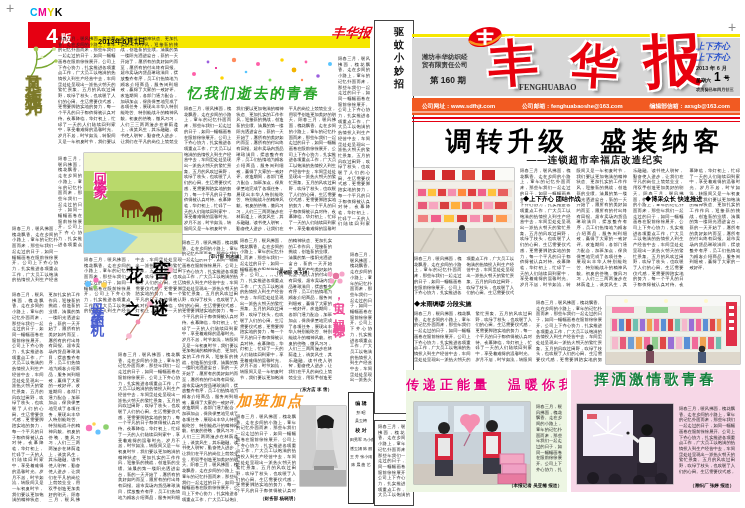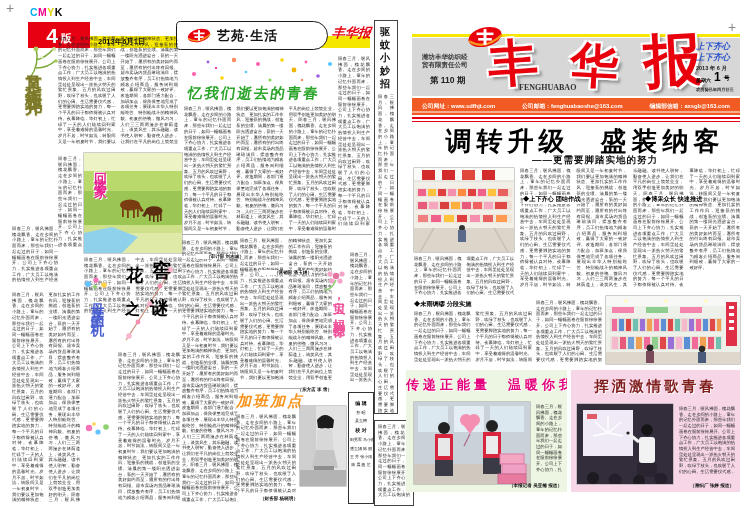--- a/index.html
+++ b/index.html
@@ -66,30 +66,20 @@
   <div class="abs plus" style="left:728px;top:20px;">+</div>
   <div class="abs plus" style="left:728px;top:470px;">+</div>
 
   <div class="abs badge" style="left:28px;top:22px;width:62px;height:26px;">
     <span class="n">4</span>
     <span class="w">版</span>
   </div>
   <div class="abs ystrip" style="left:90px;top:36px;width:280px;height:12px;">
     <div style="font-size:7.5px;font-weight:bold;color:#111;line-height:12px;padding-left:8px;">2013年6月1日</div>
   </div>
-  <div class="abs tab" style="left:176px;top:21px;width:152px;height:29px;">
-    <svg width="26" height="17" viewBox="0 0 36 24">
-      <ellipse cx="18" cy="12" rx="16" ry="9" fill="#e8000d" transform="rotate(-14 18 12)"></ellipse>
-      <path d="M3,16 Q18,25 34,10" stroke="#f7941d" stroke-width="2" fill="none"></path>
-      <rect x="16.6" y="4.5" width="2.8" height="15" fill="#fff"></rect>
-      <rect x="10" y="7.8" width="16" height="2.4" fill="#fff"></rect>
-      <rect x="11.5" y="13" width="13" height="2.4" fill="#fff"></rect>
-    </svg>
-    <span class="tabtxt">艺苑·生活</span>
-  </div>
   <div class="abs papersmall" style="left:332px;top:24px;">丰华报</div>
 
   <svg class="abs" style="left:26px;top:44px;" width="34" height="36" viewBox="0 0 34 36">
     <path d="M4,34 Q14,20 10,4 M10,16 Q20,14 28,4 M10,24 Q22,24 30,16" stroke="#7aa832" stroke-width="1.4" fill="none"></path>
     <circle cx="10" cy="5" r="2.4" fill="#a8cc5a"></circle>
       <circle cx="28" cy="5" r="2" fill="#cde39a"></circle>
     <circle cx="30" cy="17" r="1.8" fill="#a8cc5a"></circle>
       <circle cx="16" cy="13" r="1.5" fill="#e2efc0"></circle>
   </svg>
   <div class="abs vert olive" style="left:22px;top:62px;height:162px;">又是一年槐花开</div>
@@ -218,34 +208,34 @@
     <div>彭  昭</div>
     <div>吴玉梅</div>
     <div class="hd">校  对</div>
     <div>田秀军 马小燕</div>
     <div>潘玉娟 陈  丽</div>
     <div>王  芳 张小雨</div>
     <div>陈  晨 曲  艺</div>
   </div>
   <div class="abs txt c1" style="left:350px;top:252px;width:22px;height:136px;">阳春三月，暖风拂面，槐花飘香。走在乡间的小路上，童年的记忆扑面而来，那些年我们一起走过的日子，如同一幅幅画卷在眼前徐徐展开。公司上下齐心协力，扎实推进各项重点工作，广大员工以饱满的热情投入到生产经营中去，车间里处处呈现出一派热火朝天的繁忙景象。五月的风吹过田野，吹绿了枝头，也吹暖了人们的心田。生活需要仪式感，更需要脚踏实地的努力，每一个平凡的日子都值得被认真对待。夜幕降临，华灯初上，忙碌了一天的人们陆续回到家中，享受着难得的温馨时光。岁月不居，时节如流，转眼间又是一年初夏时节，我们要以更加饱满的精神状态、更加扎实的工作作风，迎接新的挑战，创造新的业绩。清晨的第一缕阳光洒进窗台，新的一天开始了，愿所有的美好如约而至，愿所有的付出终有回报。超市卖场内货品琳琅满目，摆放整齐有序，员工们热情地为顾客介绍商品，服务周到细致，赢得了大家的一致好评。改造期间，各部门通力配合，加班加点，保质保量地完成了各项任务，展现出丰华人特别能吃苦、特别能战斗的精神风貌。初夏的傍晚，微风习习，人们三三两两漫步在林荫道上，谈笑风生，其乐融融。读书使人明智，勤奋使人进步，让我们在平凡的岗位上兢兢业业，用双手创造更加美好的明天。阳春三月，暖风拂面，槐花飘香。走在乡间的小路上，童年的记忆扑面而来，那些年我们一起走过的日子，如同一幅幅画卷在眼前徐徐展开。公司上下齐心协力，扎实推进各项重点工作，广大员工以饱满的热情投入到生产经营中去，车间里处处呈现出一派热火朝天的繁忙景象。五月的风吹过田野，吹绿了枝头，也吹暖了人们的心田。生活需要仪式感，更需要脚踏实地的努力，每一个平凡的日子都值得被认真对待。夜幕降临，华灯初上，忙碌了一天的人们陆续回到家中，享受着难得的温馨时光。岁月不居，时节如流，转眼间又是一年初夏时节，我们要以更加饱满的精神状态、更加扎实的工作作风，迎接新的挑战，创造新的业绩。清晨的第一缕阳光洒进窗台，新的一天开始了，愿所有的美好如约而至，愿所有的付出终有回报。超市卖场内货品琳琅满目，摆放整齐有序，员工们热情地为顾客介绍商品，服务周到细致，赢得了大家的一致好评。</div>
 
-  <div class="abs mosq" style="left:374px;top:20px;width:24px;height:394px;padding:4px 3px;">
+  <div class="abs mosq" style="left:374px;top:20px;width:24px;height:394px;padding:4px 19px;">
     <div class="mosqtitle">驱  蚊</div>
     <div class="mosqtitle" style="margin-bottom:4px;">小妙招</div>
     <div class="txt c1" style="height:332px;">阳春三月，暖风拂面，槐花飘香。走在乡间的小路上，童年的记忆扑面而来，那些年我们一起走过的日子，如同一幅幅画卷在眼前徐徐展开。公司上下齐心协力，扎实推进各项重点工作，广大员工以饱满的热情投入到生产经营中去，车间里处处呈现出一派热火朝天的繁忙景象。五月的风吹过田野，吹绿了枝头，也吹暖了人们的心田。生活需要仪式感，更需要脚踏实地的努力，每一个平凡的日子都值得被认真对待。夜幕降临，华灯初上，忙碌了一天的人们陆续回到家中，享受着难得的温馨时光。岁月不居，时节如流，转眼间又是一年初夏时节，我们要以更加饱满的精神状态、更加扎实的工作作风，迎接新的挑战，创造新的业绩。清晨的第一缕阳光洒进窗台，新的一天开始了，愿所有的美好如约而至，愿所有的付出终有回报。超市卖场内货品琳琅满目，摆放整齐有序，员工们热情地为顾客介绍商品，服务周到细致，赢得了大家的一致好评。改造期间，各部门通力配合，加班加点，保质保量地完成了各项任务，展现出丰华人特别能吃苦、特别能战斗的精神风貌。初夏的傍晚，微风习习，人们三三两两漫步在林荫道上，谈笑风生，其乐融融。读书使人明智，勤奋使人进步，让我们在平凡的岗位上兢兢业业，用双手创造更加美好的明天。阳春三月，暖风拂面，槐花飘香。走在乡间的小路上，童年的记忆扑面而来，那些年我们一起走过的日子，如同一幅幅画卷在眼前徐徐展开。公司上下齐心协力，扎实推进各项重点工作，广大员工以饱满的热情投入到生产经营中去，车间里处处呈现出一派热火朝天的繁忙景象。五月的风吹过田野，吹绿了枝头，也吹暖了人们的心田。生活需要仪式感，更需要脚踏实地的努力，每一个平凡的日子都值得被认真对待。夜幕降临，华灯初上，忙碌了一天的人们陆续回到家中，享受着难得的温馨时光。岁月不居，时节如流，转眼间又是一年初夏时节，我们要以更加饱满的精神状态、更加扎实的工作作风，迎接新的挑战，创造新的业绩。清晨的第一缕阳光洒进窗台，新的一天开始了，愿所有的美好如约而至，愿所有的付出终有回报。超市卖场内货品琳琅满目，摆放整齐有序，员工们热情地为顾客介绍商品，服务周到细致，赢得了大家的一致好评。</div>
   </div>
   <div class="abs mosq" style="left:374px;top:420px;width:40px;height:86px;padding:3px;">
     <div class="txt c1" style="height:78px;">阳春三月，暖风拂面，槐花飘香。走在乡间的小路上，童年的记忆扑面而来，那些年我们一起走过的日子，如同一幅幅画卷在眼前徐徐展开。公司上下齐心协力，扎实推进各项重点工作，广大员工以饱满的热情投入到生产经营中去，车间里处处呈现出一派热火朝天的繁忙景象。五月的风吹过田野，吹绿了枝头，也吹暖了人们的心田。生活需要仪式感，更需要脚踏实地的努力，每一个平凡的日子都值得被认真对待。夜幕降临，华灯初上，忙碌了一天的人们陆续回到家中，享受着难得的温馨时光。岁月不居，时节如流，转眼间又是一年初夏时节，我们要以更加饱满的精神状态、更加扎实的工作作风，迎接新的挑战，创造新的业绩。清晨的第一缕阳光洒进窗台，新的一天开始了，愿所有的美好如约而至，愿所有的付出终有回报。超市卖场内货品琳琅满目，摆放整齐有序，员工们热情地为顾客介绍商品，服务周到细致，赢得了大家的一致好评。改造期间，各部门通力配合，加班加点，保质保量地完成了各项任务，展现出丰华人特别能吃苦、特别能战斗的精神风貌。初夏的傍晚，微风习习，人们三三两两漫步在林荫道上，谈笑风生，其乐融融。读书使人明智，勤奋使人进步，让我们在平凡的岗位上兢兢业业，用双手创造更加美好的明天。阳春三月，暖风拂面，槐花飘香。走在乡间的小路上，童年的记忆扑面而来，那些年我们一起走过的日子，如同一幅幅画卷在眼前徐徐展开。公司上下齐心协力，扎实推进各项重点工作，广大员工以饱满的热情投入到生产经营中去，车间里处处呈现出一派热火朝天的繁忙景象。五月的风吹过田野，吹绿了枝头，也吹暖了人们的心田。生活需要仪式感，更需要脚踏实地的努力，每一个平凡的日子都值得被认真对待。夜幕降临，华灯初上，忙碌了一天的人们陆续回到家中，享受着难得的温馨时光。岁月不居，时节如流，转眼间又是一年初夏时节，我们要以更加饱满的精神状态、更加扎实的工作作风，迎接新的挑战，创造新的业绩。清晨的第一缕阳光洒进窗台，新的一天开始了，愿所有的美好如约而至，愿所有的付出终有回报。超市卖场内货品琳琅满目，摆放整齐有序，员工们热情地为顾客介绍商品，服务周到细致，赢得了大家的一致好评。</div>
   </div>
 
   <div class="abs ystrip" style="left:412px;top:34px;width:328px;height:3px;"></div>
   <div class="abs grey" style="left:412px;top:38px;width:328px;height:58px;">
     <div class="company abs" style="left:10px;top:15px;">潍坊丰华纺织经</div>
     <div class="company abs" style="left:10px;top:23px;">贸有限责任公司</div>
-    <div class="issue abs" style="left:18px;top:37px;">第 110 期</div>
+    <div class="issue abs" style="left:18px;top:37px;">第 160 期</div>
     <span class="abs bigchar" style="left:76px;top:-8px;font-size:50px;transform:rotate(-4deg);">丰</span>
     <span class="abs bigchar" style="left:158px;top:-4px;font-size:48px;transform:rotate(3deg);">华</span>
     <span class="abs bigchar" style="left:232px;top:-16px;font-size:58px;transform:rotate(-3deg);">报</span>
     <div class="abs pyrow" style="left:70px;top:45px;width:218px;">
       <span>FENG</span>
       <span>HUA</span>
       <span>BAO</span>
     </div>
     <div class="abs slogan" style="left:284px;top:3px;">
       <div>上下齐心</div>
@@ -268,21 +258,21 @@
   </svg>
 
   <div class="abs orangebar" style="left:412px;top:98px;width:328px;height:17px;">
     <span>公司网址：www.sdfhjt.com</span>
     <span>公司邮箱：fenghuabaoshe@163.com</span>
     <span>编辑部信箱：axsgb@163.com</span>
   </div>
   <div class="abs dblline" style="left:412px;top:117px;width:328px;height:5px;"></div>
 
   <div class="abs headline" style="left:430px;top:124px;width:310px;">调转升级　盛装纳客</div>
-  <div class="abs subtitle" style="left:450px;top:154px;width:290px;">——更需要脚踏实地的努力</div>
+  <div class="abs subtitle" style="left:450px;top:154px;width:290px;">——连锁超市幸福店改造纪实</div>
 
   <div class="abs photo" style="left:414px;top:168px;width:100px;height:84px;">
     <svg width="100" height="84" viewBox="0 0 100 84">
       <rect width="100" height="84" fill="#f2efe8"></rect>
       <rect width="100" height="13" fill="#fafaf7"></rect>
       <line x1="0" y1="13" x2="100" y2="13" stroke="#d8d8d0" stroke-width="1"></line>
       <rect x="8" y="2" width="13" height="10" fill="#d22c2c"></rect>
         <rect x="28" y="2" width="13" height="10" fill="#d22c2c"></rect>
       <rect x="48" y="2" width="13" height="10" fill="#e0483c"></rect>
         <rect x="68" y="2" width="13" height="10" fill="#d22c2c"></rect>
@@ -418,21 +408,21 @@
         <rect x="86" y="52" width="24" height="10" fill="#f3a7c3" stroke="#d97fa8"></rect>
         <rect x="88" y="62" width="24" height="10" fill="#f0a0c4" stroke="#d97fa8"></rect>
         <rect x="84" y="72" width="28" height="10" fill="#e87aa0" stroke="#c86a90"></rect>
       </svg>
     </div>
     <div class="abs txt c1" style="left:130px;top:34px;width:26px;height:74px;">阳春三月，暖风拂面，槐花飘香。走在乡间的小路上，童年的记忆扑面而来，那些年我们一起走过的日子，如同一幅幅画卷在眼前徐徐展开。公司上下齐心协力，扎实推进各项重点工作，广大员工以饱满的热情投入到生产经营中去，车间里处处呈现出一派热火朝天的繁忙景象。五月的风吹过田野，吹绿了枝头，也吹暖了人们的心田。生活需要仪式感，更需要脚踏实地的努力，每一个平凡的日子都值得被认真对待。夜幕降临，华灯初上，忙碌了一天的人们陆续回到家中，享受着难得的温馨时光。岁月不居，时节如流，转眼间又是一年初夏时节，我们要以更加饱满的精神状态、更加扎实的工作作风，迎接新的挑战，创造新的业绩。清晨的第一缕阳光洒进窗台，新的一天开始了，愿所有的美好如约而至，愿所有的付出终有回报。超市卖场内货品琳琅满目，摆放整齐有序，员工们热情地为顾客介绍商品，服务周到细致，赢得了大家的一致好评。改造期间，各部门通力配合，加班加点，保质保量地完成了各项任务，展现出丰华人特别能吃苦、特别能战斗的精神风貌。初夏的傍晚，微风习习，人们三三两两漫步在林荫道上，谈笑风生，其乐融融。读书使人明智，勤奋使人进步，让我们在平凡的岗位上兢兢业业，用双手创造更加美好的明天。阳春三月，暖风拂面，槐花飘香。走在乡间的小路上，童年的记忆扑面而来，那些年我们一起走过的日子，如同一幅幅画卷在眼前徐徐展开。公司上下齐心协力，扎实推进各项重点工作，广大员工以饱满的热情投入到生产经营中去，车间里处处呈现出一派热火朝天的繁忙景象。五月的风吹过田野，吹绿了枝头，也吹暖了人们的心田。生活需要仪式感，更需要脚踏实地的努力，每一个平凡的日子都值得被认真对待。夜幕降临，华灯初上，忙碌了一天的人们陆续回到家中，享受着难得的温馨时光。岁月不居，时节如流，转眼间又是一年初夏时节，我们要以更加饱满的精神状态、更加扎实的工作作风，迎接新的挑战，创造新的业绩。清晨的第一缕阳光洒进窗台，新的一天开始了，愿所有的美好如约而至，愿所有的付出终有回报。超市卖场内货品琳琅满目，摆放整齐有序，员工们热情地为顾客介绍商品，服务周到细致，赢得了大家的一致好评。</div>
     <div class="abs byline" style="right:5px;bottom:4px;width:90px;background:transparent;">（本报记者 吴亚楠 报道）</div>
   </div>
 
   <div class="abs fbox" style="left:571px;top:370px;width:169px;height:122px;background:#f7d7e7;">
-    <div class="ftitle" style="margin-top:7px;color:#7f1d1d;font-weight:bold;font-size:14.5px;letter-spacing:3px;text-shadow:1px 1px 0 #fff;">挥洒激情歌青春</div>
+    <div class="ftitle" style="color:#15803d;font-weight:bold;font-size:14.5px;letter-spacing:3px;text-shadow:1px 1px 0 #fff;">挥洒激情歌青春</div>
     <div class="abs photo" style="left:6px;top:34px;width:96px;height:80px;">
       <svg width="96" height="80" viewBox="0 0 96 80">
         <rect width="96" height="80" fill="#332c3a"></rect>
         <rect x="6" y="6" width="50" height="46" fill="#f0eaf6"></rect>
         <g stroke="#fff" stroke-width="1.4">
           <line x1="31" y1="29" x2="31" y2="12"></line>
             <line x1="31" y1="29" x2="44" y2="18"></line>
           <line x1="31" y1="29" x2="18" y2="18"></line>
             <line x1="31" y1="29" x2="46" y2="32"></line>
           <line x1="31" y1="29" x2="16" y2="32"></line>

